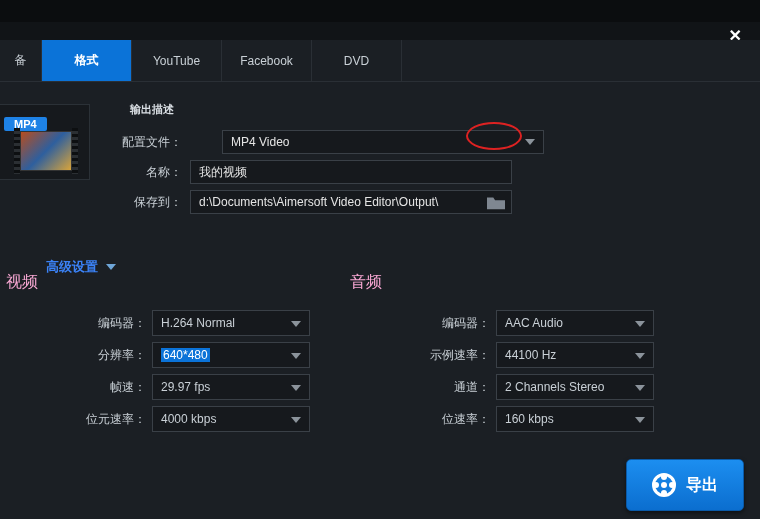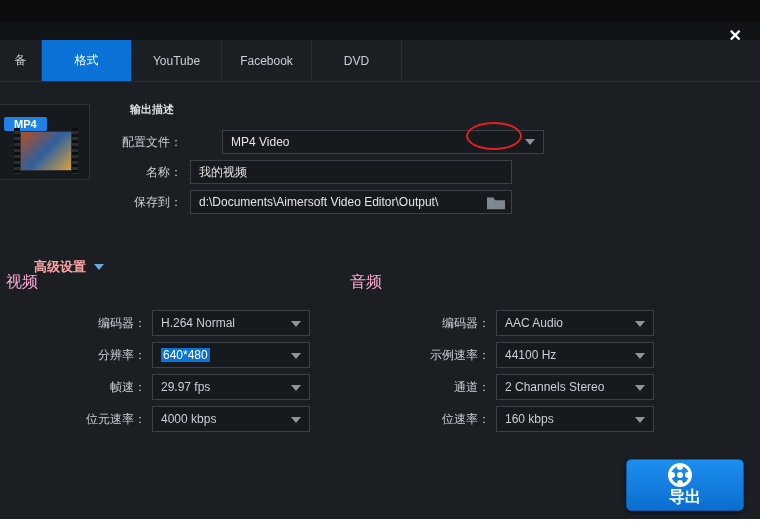--- a/index.html
+++ b/index.html
@@ -6,60 +6,60 @@
   body { width: 760px; height: 523px; background: #fff; position: relative; overflow: hidden; }
   .shell { position: absolute; inset: 0; background: #111417; }
   .topbar { height: 22px; background: #0b0d0f; }
   .close-x { position: absolute; top: 26px; right: 18px; color: #fff; font-size: 16px; font-weight: bold; cursor: pointer; }
 
   .content { position: absolute; left: 0; right: 0; top: 40px; bottom: 0; background: #1b1f24; color: #c9d0d6; }
 
   .tabs { display: flex; height: 42px; background: #1b1f24; border-bottom: 1px solid #2a2f35; }
   .tab { position: relative; display: flex; align-items: center; justify-content: center; width: 90px; font-size: 12px; color: #c9d0d6; cursor: pointer; border-right: 1px solid #2a2f35; }
   .tab.first { width: 42px; border-right: 1px solid #2a2f35; }
-  .tab.active { background: #0b73d8; color: #fff; font-weight: normal; }
+  .tab.active { background: #0b73d8; color: #fff; font-weight: bold; }
 
   .thumb { position: absolute; left: 0; top: 64px; width: 90px; height: 76px; border: 1px solid #2b3137; border-left: none; background: #16191d; padding: 10px 10px; }
   .thumb .badge { position: absolute; top: 12px; left: 4px; background: #1e82e6; color: #fff; font-size: 11px; font-weight: bold; padding: 1px 10px; border-radius: 2px; }
   .thumb .pic { position: absolute; left: 20px; top: 26px; width: 52px; height: 40px; background: linear-gradient(135deg,#b74d1f,#2e5f9e,#d8a43b); border: 1px solid #333; }
   .thumb .film-left, .thumb .film-right { position: absolute; top: 23px; width: 6px; height: 46px; background: repeating-linear-gradient(#0d0f11 0 3px, #2b2f33 3px 6px); }
   .thumb .film-left { left: 14px; }
   .thumb .film-right { left: 72px; }
 
   .section-title { position: absolute; left: 130px; top: 62px; font-size: 11px; font-weight: bold; color: #d9dee3; }
 
   .formrow { position: absolute; left: 110px; display: flex; align-items: center; }
   .formrow .lbl { width: 72px; text-align: right; font-size: 12px; color: #c9d0d6; margin-right: 8px; }
   .input { height: 24px; background: #16191d; border: 1px solid #3a4047; color: #e5e5e5; font-size: 12px; padding: 0 8px; display: flex; align-items: center; }
   .input.wide { width: 322px; position: relative; }
   .caret { margin-left: auto; width:0; height:0; border-left:5px solid transparent; border-right:5px solid transparent; border-top:6px solid #8b939b; }
   .browse { position: absolute; right: 4px; top: 3px; width: 22px; height: 18px; }
   .folder-svg { width: 22px; height: 18px; }
 
   .redcircle { position: absolute; left: 466px; top: 82px; width: 56px; height: 28px; border: 2px solid #d22; border-radius: 50%; pointer-events: none; }
 
-  .adv { position: absolute; left: 34px; top: 218px; font-size: 13px; font-weight: bold; color: #fca5a5; display: flex; align-items: center; cursor: pointer; }
+  .adv { position: absolute; left: 46px; top: 218px; font-size: 13px; font-weight: bold; color: #3b82f6; display: flex; align-items: center; cursor: pointer; }
   .adv .caret { margin-left: 8px; border-top-color:#6fa6d8; }
 
   .col-title { position: absolute; top: 232px; font-size: 16px; color: #f9a8d4; }
   .col-title.v { left: 6px; }
   .col-title.a { left: 350px; }
 
   .sel { height: 26px; width: 158px; background: #16191d; border: 1px solid #3a4047; color: #c9d0d6; font-size: 12px; padding: 0 8px; display: flex; align-items: center; position: relative; cursor: pointer; }
   .sel .caret { position: absolute; right: 8px; top: 10px; }
   .sel.sel-hl span.val { background:#0b73d8; color:#fff; padding:0 2px; }
 
   .grid-left, .grid-right { position: absolute; top: 270px; }
   .grid-left { left: 84px; }
   .grid-right { left: 428px; }
   .grow { display: flex; align-items: center; margin-bottom: 6px; }
   .grow .glbl { width: 62px; text-align: right; font-size: 12px; margin-right: 6px; color: #c9d0d6; }
 
   .footer { position: absolute; right: 16px; bottom: 12px; }
-  .export { width: 118px; height: 52px; background: linear-gradient(#1c8ef0,#0b6ecf); border: 1px solid #0a5aa8; border-radius: 5px; display: flex; align-items: center; justify-content: center; color: #fff; font-size: 16px; font-weight: bold; cursor: pointer; box-shadow: 0 2px 4px rgba(0,0,0,.5); flex-direction: column; }
+  .export { width: 118px; height: 52px; background: linear-gradient(#1c8ef0,#0b6ecf); border: 1px solid #0a5aa8; border-radius: 5px; display: flex; align-items: center; justify-content: center; color: #fff; font-size: 16px; font-weight: bold; cursor: pointer; box-shadow: 0 2px 4px rgba(0,0,0,.5); }
   .export .reel { width: 24px; height: 24px; margin-right: 10px; position: relative; }
   .export .reel::before { content:""; position:absolute; inset:0; border:3px solid #fff; border-radius:50%; }
   .export .reel::after { content:""; position:absolute; left:9px; top:9px; width:6px; height:6px; background:#fff; border-radius:50%; box-shadow: 0 -8px 0 #fff, 0 8px 0 #fff, -8px 0 0 #fff, 8px 0 0 #fff; }
 
   .whitepad { position:absolute; left:0; right:0; bottom:0; height:4px; background:#fff;}
 </style>
 </head>
 <body>
 
 <div class="shell">

